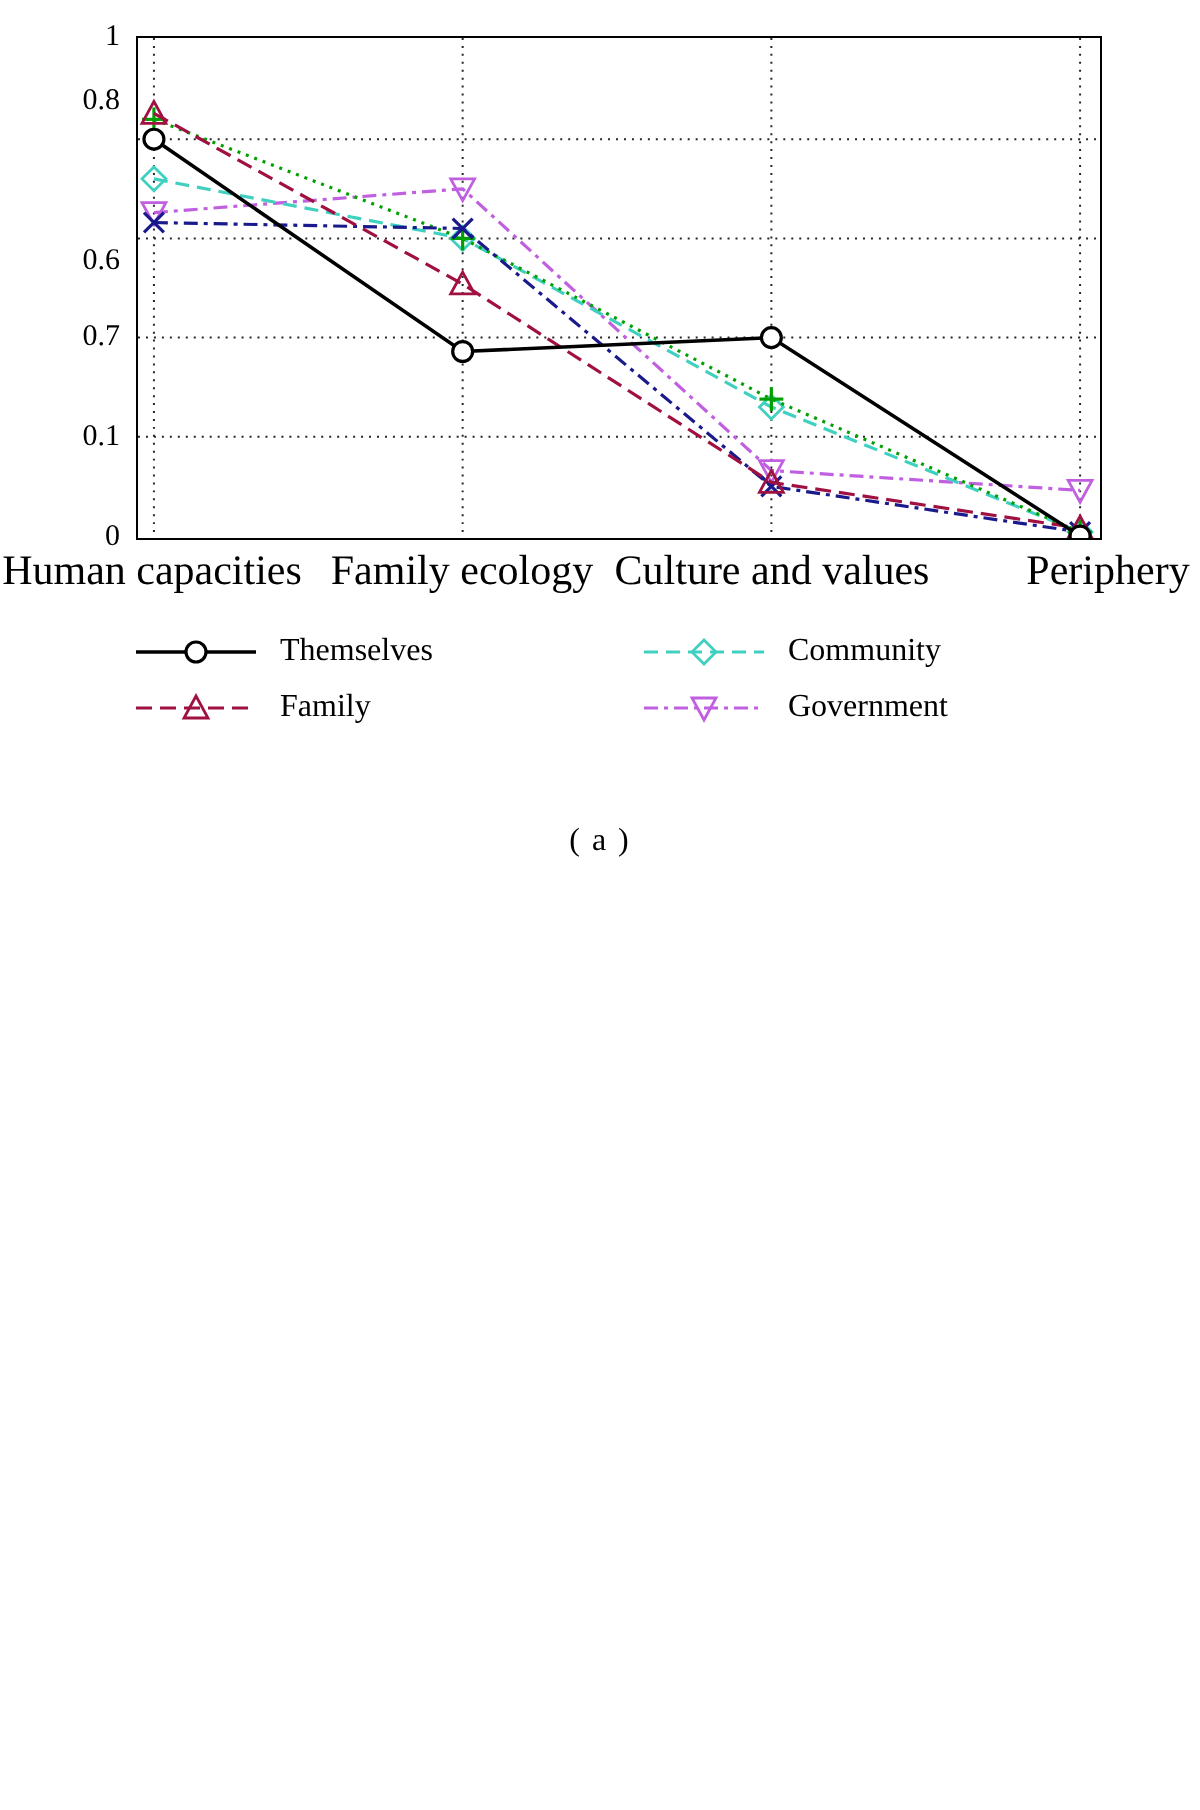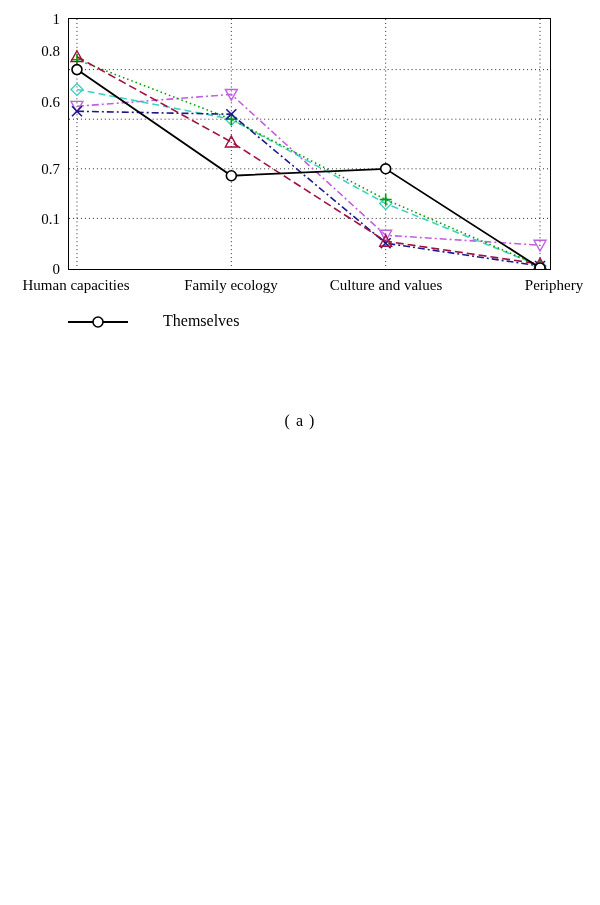--- a/index.html
+++ b/index.html
@@ -65,21 +65,21 @@
   }
   .xlabels {
     position: absolute;
     left: 0;
     top: 276px;
     width: 600px;
     height: 26px;
   }
   .xlabels span {
     position: absolute;
-    font-size: 15px;
+    font-size: 21px;
     line-height: 18px;
     transform: translateX(-50%);
     white-space: nowrap;
   }
   .legend {
     position: absolute;
     left: 0;
     top: 312px;
     width: 600px;
     height: 90px;
@@ -87,21 +87,21 @@
   .legend-col {
     position: absolute;
     top: 0;
   }
   .legend-col.left { left: 66px; }
   .legend-col.right { left: 320px; }
   .legend-item {
     position: relative;
     height: 28px;
     display: flex;
-    gap: 23px;
+    align-items: center;
   }
   .legend-sample {
     width: 64px;
     height: 20px;
     flex: 0 0 64px;
   }
   .legend-text {
     font-size: 16px;
     line-height: 18px;
     margin-left: 10px;
@@ -122,21 +122,21 @@
 
 <div class="page">
 
   <div class="panel panel-a">
 
     <div class="plot-wrap">
 
       <div class="ylabels">
         <span style="top:19px">1</span>
         <span style="top:51px">0.8</span>
-        <span style="top:102px">0.6</span>
+        <span style="top:131px">0.6</span>
         <span style="top:169px">0.7</span>
         <span style="top:219px">0.1</span>
         <span style="top:269px">0</span>
       </div>
 
       <div class="plot-area">
         <svg class="svg-layer" viewBox="0 0 483 252" preserveAspectRatio="none">
 
           <g stroke="#000000" stroke-width="1" stroke-dasharray="1,3" opacity="0.85">
             <line x1="0" y1="51" x2="483" y2="51"></line>
@@ -230,28 +230,49 @@
         <div class="legend-col left">
 
           <div class="legend-item">
             <svg class="legend-sample" viewBox="0 0 64 20">
               <line x1="2" y1="10" x2="62" y2="10" stroke="#000000" stroke-width="1.8"></line>
               <circle cx="32" cy="10" r="5" fill="#ffffff" stroke="#000000" stroke-width="1.6"></circle>
             </svg>
             <span class="legend-text">Themselves</span>
           </div>
 
+          <div class="legend-item">
+            <svg class="legend-sample" viewBox="0 0 64 20">
+              <line x1="2" y1="10" x2="62" y2="10" stroke="#a01040" stroke-width="1.6" stroke-dasharray="8,4"></line>
+              <polygon points="32,4 38,15 26,15" fill="none" stroke="#a01040" stroke-width="1.4"></polygon>
+            </svg>
+            <span class="legend-text">Family</span>
+          </div>
 
 
         </div>
 
         <div class="legend-col right">
 
 
-
+          <div class="legend-item">
+            <svg class="legend-sample" viewBox="0 0 64 20">
+              <line x1="2" y1="10" x2="62" y2="10" stroke="#40d0c0" stroke-width="1.6" stroke-dasharray="7,4"></line>
+              <polygon points="32,4 38,10 32,16 26,10" fill="none" stroke="#40d0c0" stroke-width="1.4"></polygon>
+            </svg>
+            <span class="legend-text">Community</span>
+          </div>
+
+          <div class="legend-item">
+            <svg class="legend-sample" viewBox="0 0 64 20">
+              <line x1="2" y1="10" x2="62" y2="10" stroke="#c060e0" stroke-width="1.6" stroke-dasharray="7,3,2,3"></line>
+              <polygon points="26,5 38,5 32,16" fill="none" stroke="#c060e0" stroke-width="1.4"></polygon>
+            </svg>
+            <span class="legend-text">Government</span>
+          </div>
 
         </div>
       </div>
 
     </div>
 
     <div class="panel-caption cap-a">( a )</div>
   </div>
 
   <div class="panel panel-b">

